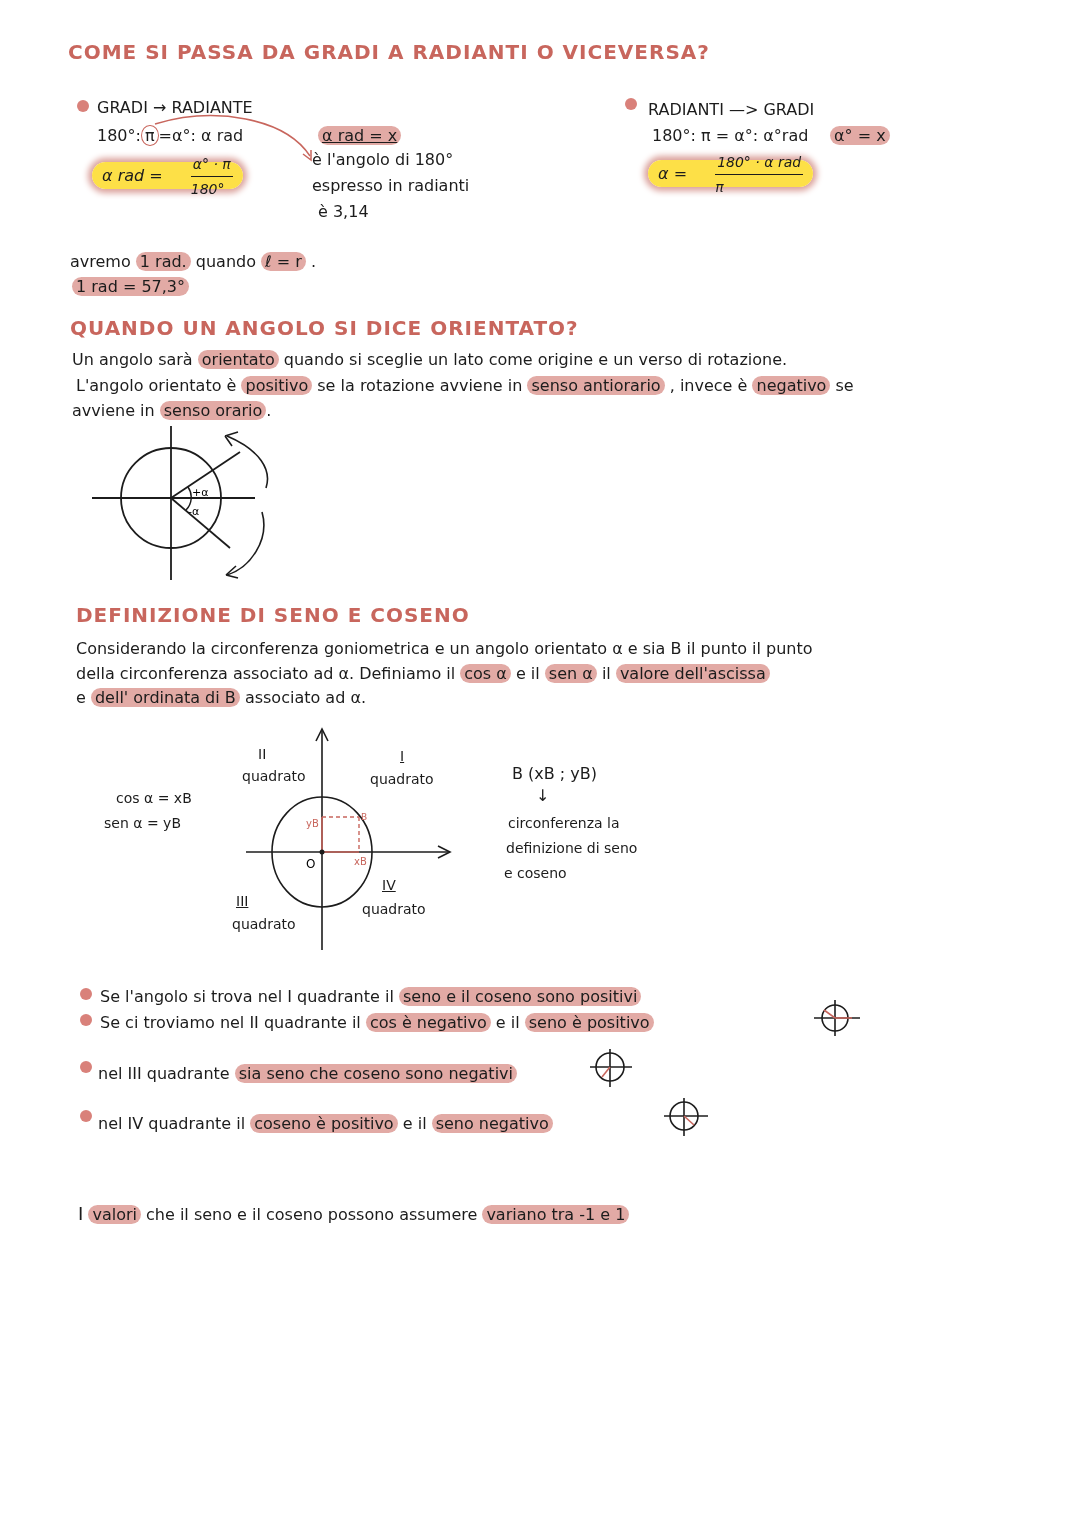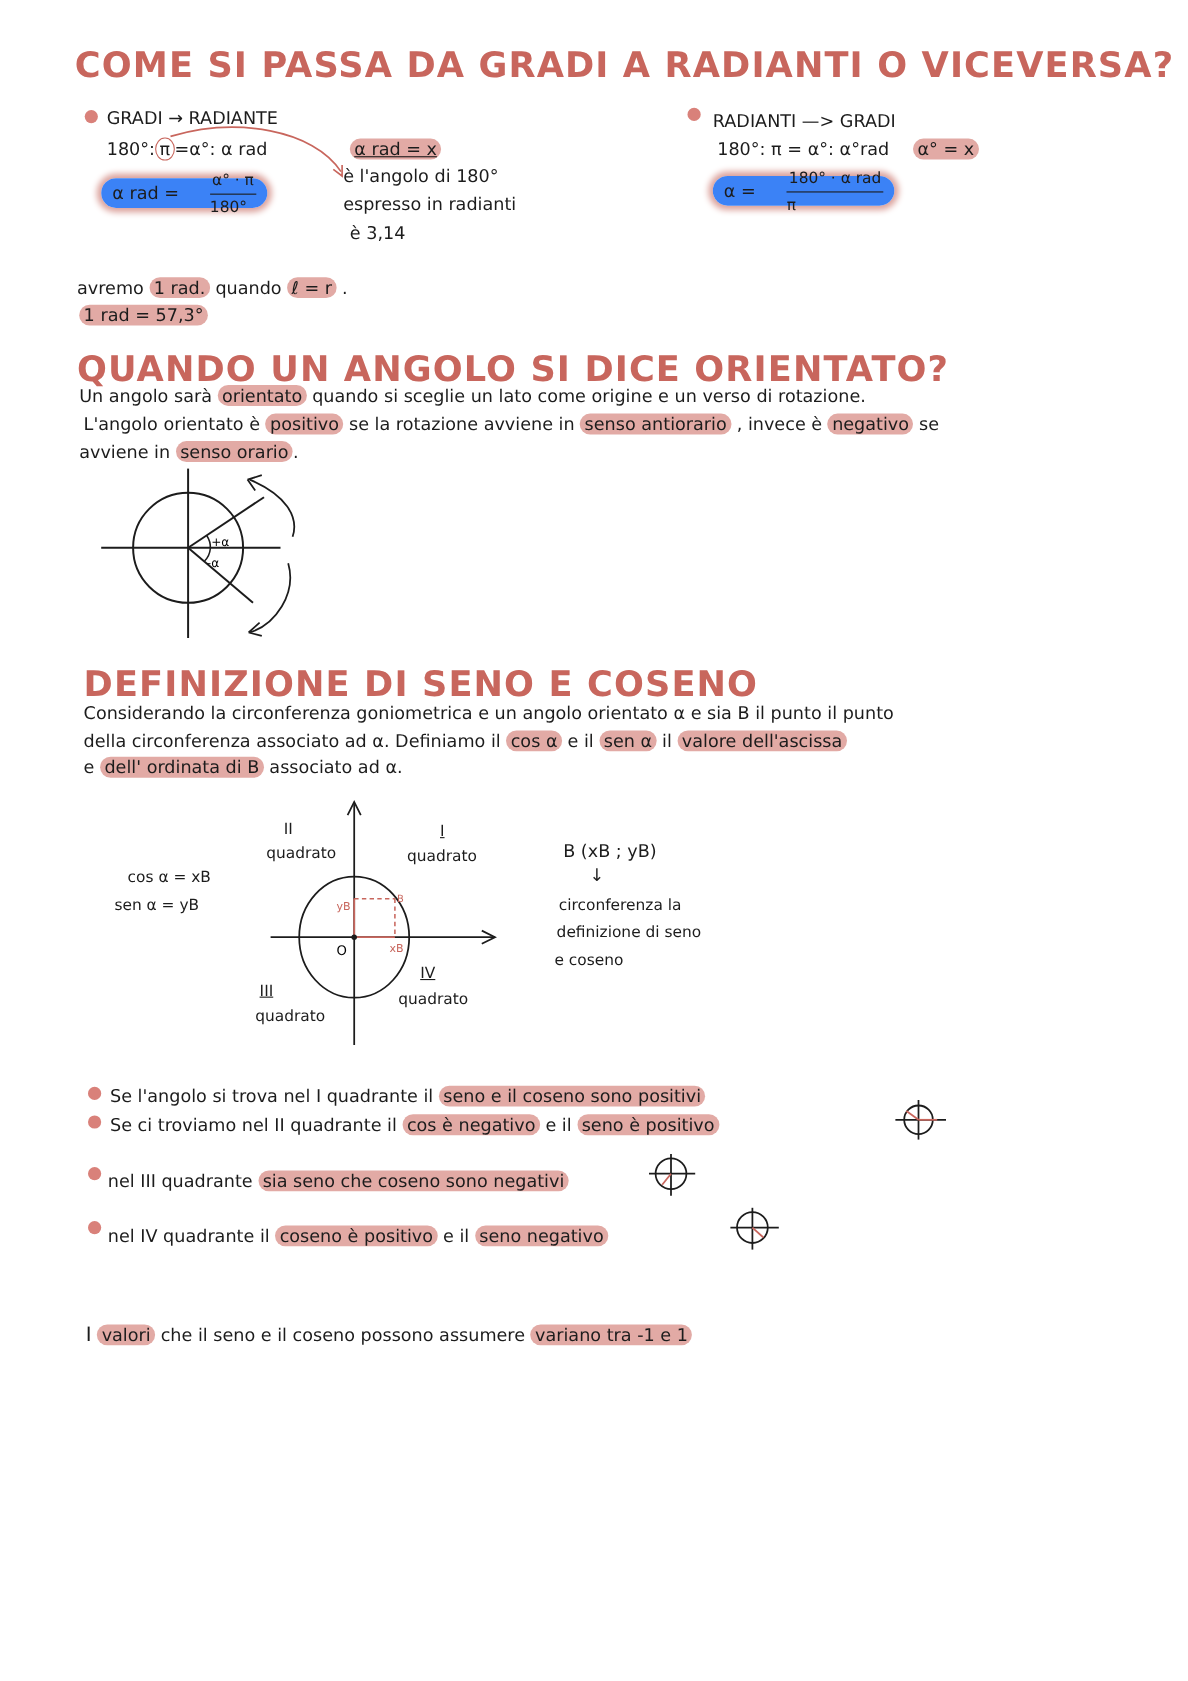--- a/index.html
+++ b/index.html
@@ -1,26 +1,26 @@
 <!DOCTYPE html>
 <html><head>
 <meta charset="utf-8">
 <style>
   html, body { margin: 0; padding: 0; background: #ffffff; }
   body { width: 1080px; height: 1528px; position: relative; overflow: hidden;
          font-family: "DejaVu Sans", sans-serif; color: #1c1c1c; }
   .abs { position: absolute; white-space: nowrap; }
   .title { color: #c8665d; font-weight: bold; font-family: "DejaVu Sans", sans-serif;
            letter-spacing: 1px; }
-  .t1 { font-size: 32px; }
+  .t1 { font-size: 20px; }
   .txt { font-size: 16px; line-height: 24px; }
   .small { font-size: 14px; }
   .hl { background: #e2aaa5; border-radius: 10px; padding: 0 4px; }
-  .blob { background: #3b82f6; border-radius: 18px; padding: 4px 10px;
-          box-shadow: 0 0 6px 4px #dba19b; }
+  .blob { background: #fde047; border-radius: 18px; padding: 4px 10px;
+          box-shadow: 0 0 6px 4px #dba19b; font-style: italic; }
   .bullet { width: 12px; height: 12px; border-radius: 50%; background: #d9817a; position: absolute; }
   .frac { display: inline-flex; flex-direction: column; vertical-align: middle; margin-left: 23px; }
   .frac .num { border-bottom: 1.5px solid #1c1c1c; padding: 0 2px; }
   svg { position: absolute; overflow: visible; }
 </style>
 </head>
 <body>
 
 <div class="abs title t1" style="left:68px;top:40px;">COME SI PASSA DA GRADI A RADIANTI O VICEVERSA?</div>
 

